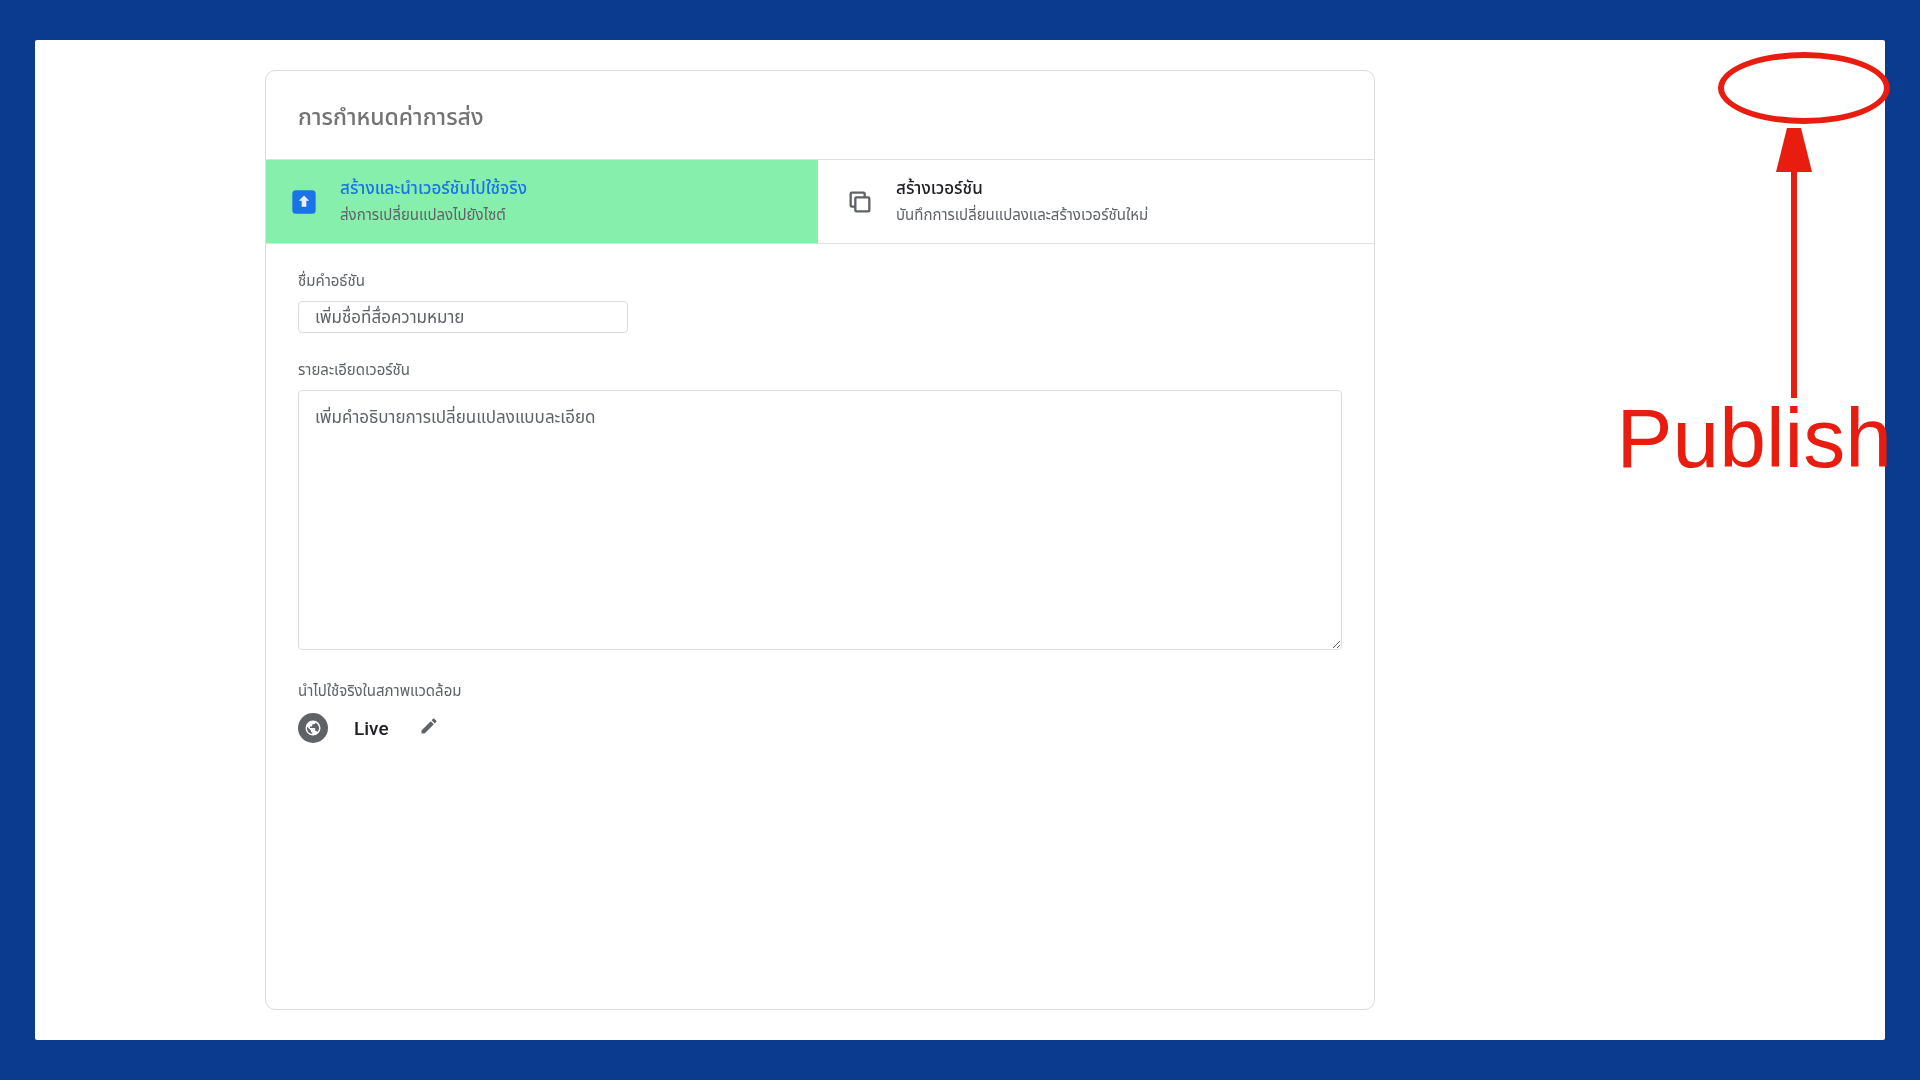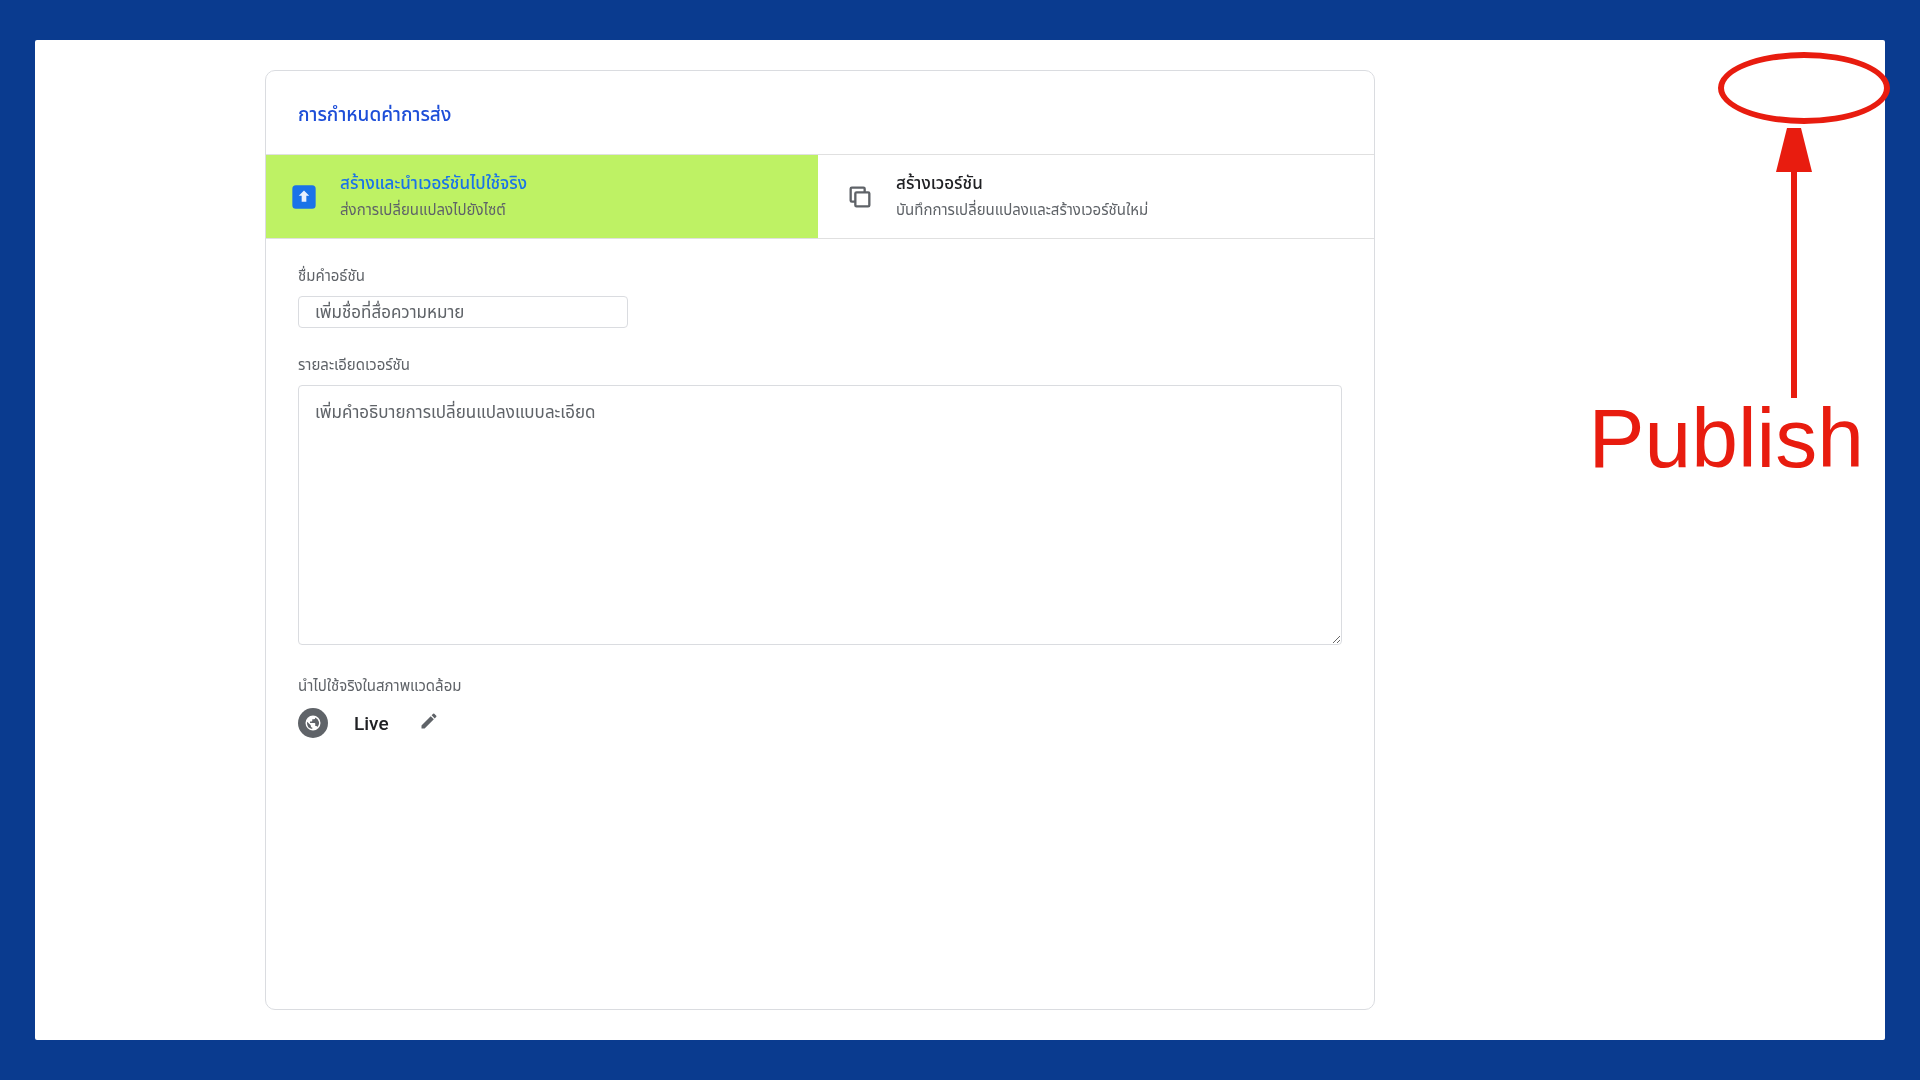--- a/index.html
+++ b/index.html
@@ -55,40 +55,40 @@
       padding: 30px 0 30px 230px;
     }
     .card {
       width: 1110px;
       background: #fff;
       border: 1px solid #dadce0;
       border-radius: 10px;
       overflow: hidden;
     }
     .card-title {
-      font-size: 19px;
+      font-size: 23px;
       font-weight: 500;
-      color: #1d4ed8;
+      color: #737373;
       padding: 30px 32px 24px;
     }
     .options {
       display: flex;
       border-top: 1px solid #e0e0e0;
       border-bottom: 1px solid #e0e0e0;
     }
     .option {
       flex: 1;
       display: flex;
       align-items: center;
       gap: 22px;
       padding: 16px 28px;
       cursor: pointer;
     }
     .option.selected {
-      background: #bef264;
+      background: #86efac;
       padding-left: 24px;
     }
     .option-icon { width: 28px; height: 28px; flex-shrink: 0; }
     .option.selected .option-icon { color: #1a73e8; }
     .option:not(.selected) .option-icon { color: #5f6368; }
     .option-text { display: flex; flex-direction: column; gap: 2px; }
     .option-title { font-size: 17px; font-weight: 500; }
     .option.selected .option-title { color: #1a73e8; }
     .option:not(.selected) .option-title { color: #202124; }
     .option-sub { font-size: 15px; color: #5f6368; }
@@ -137,21 +137,21 @@
       border-radius: 50%;
       pointer-events: none;
     }
     .anno-arrow {
       position: absolute;
       top: 128px; right: 96px;
       pointer-events: none;
     }
     .anno-text {
       position: absolute;
-      top: 390px; right: 56px;
+      top: 390px; right: 28px;
       color: #e81c0f;
       font-size: 84px;
       font-weight: 400;
       font-family: Arial, sans-serif;
       pointer-events: none;
     }
   </style>
 </head>
 <body>
 

